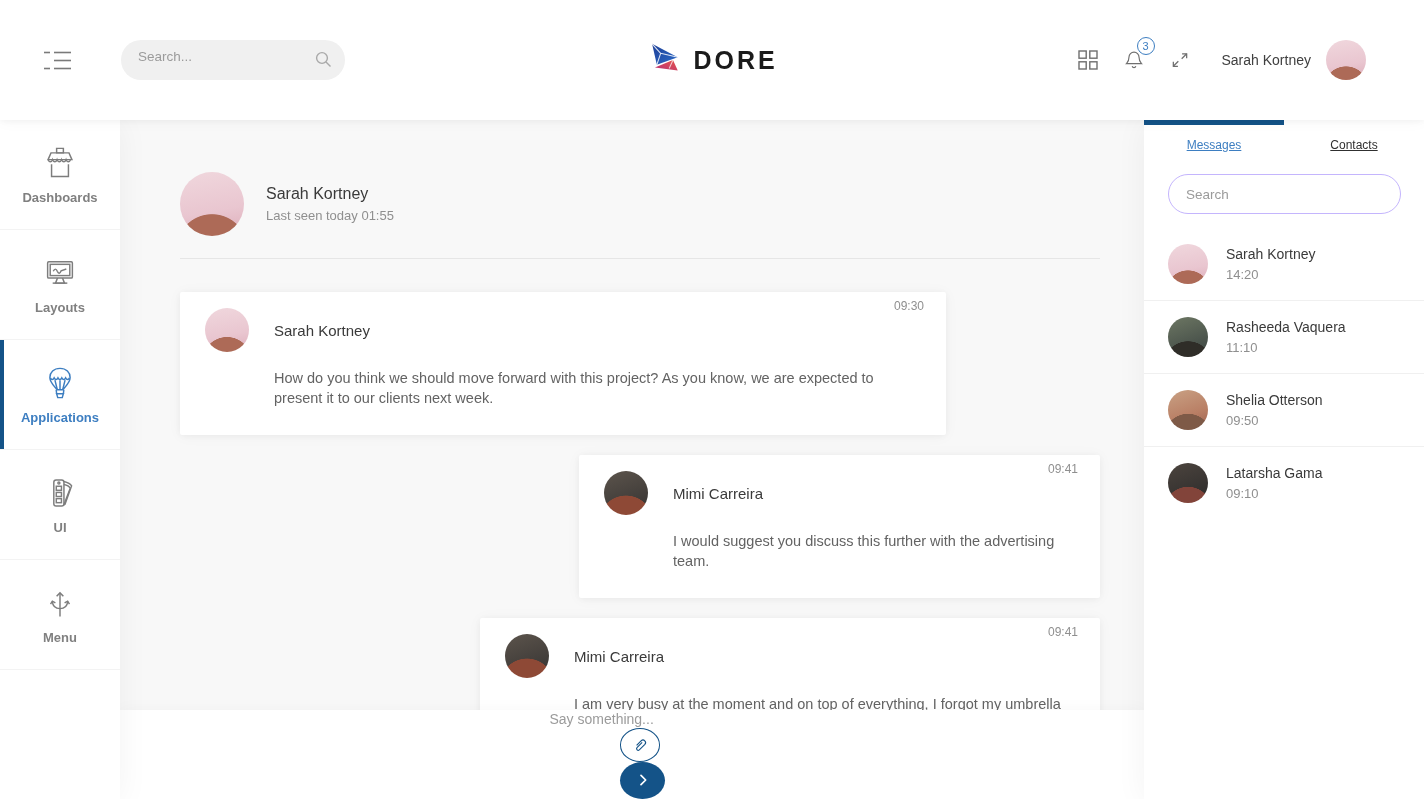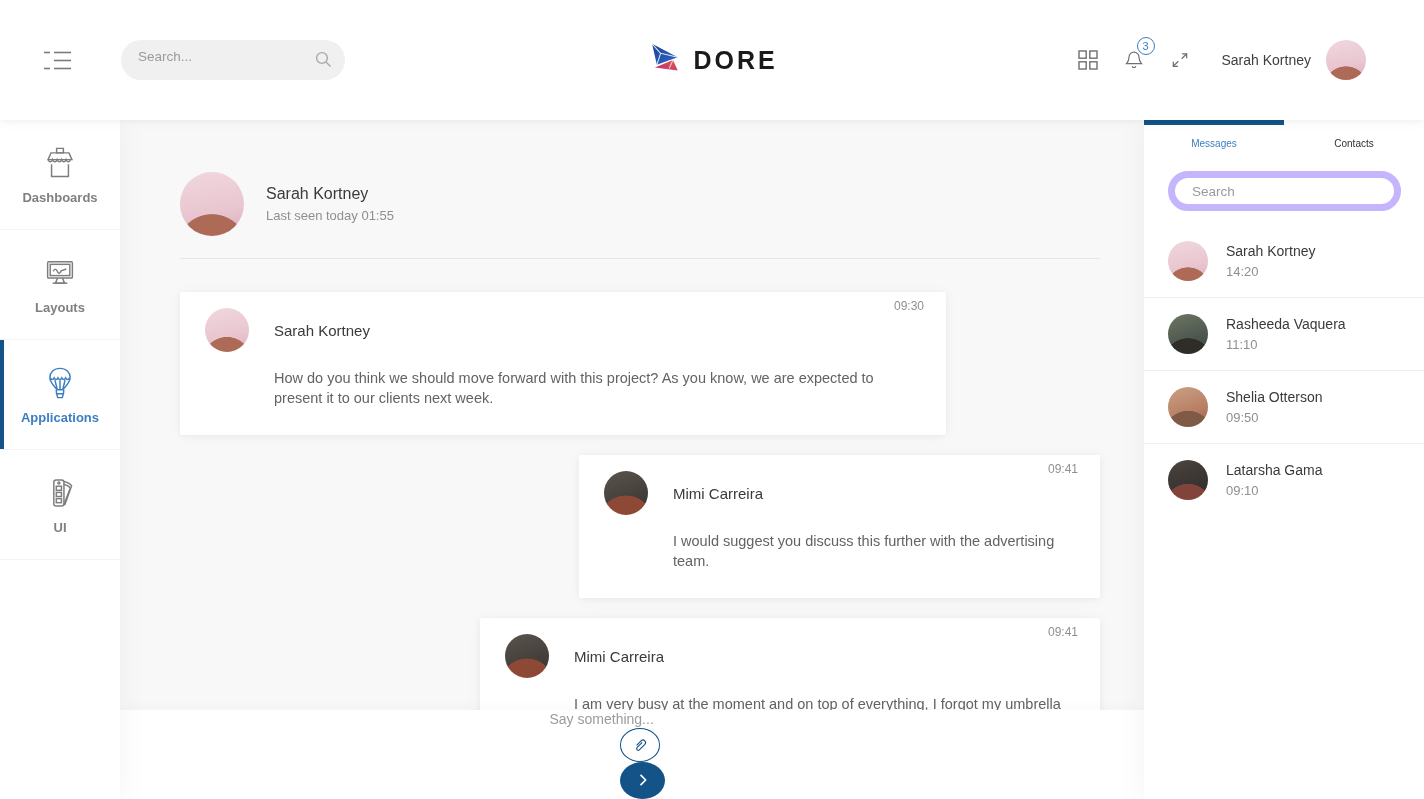--- a/index.html
+++ b/index.html
@@ -86,23 +86,23 @@
   .btn-attach { width:40px; height:40px; border-radius:50%; border:1px solid #145388; background:#fff;
                 color:#145388; display:flex; align-items:center; justify-content:center; cursor:pointer; }
   .btn-send { width:45px; height:45px; border-radius:50%; border:none; background:#145388; color:#fff;
               display:flex; align-items:center; justify-content:center; cursor:pointer; margin-left:5px; }
 
   
   .chat-menu { position:absolute; top:120px; right:0; bottom:0; width:280px; background:#fff;
                box-shadow:0 3px 30px rgba(0,0,0,.05); z-index:25; }
   .menu-topbar { position:absolute; top:0; left:0; width:50%; height:5px; background:#145388; }
   .menu-tabs { display:flex; padding-top:18px; }
-  .menu-tab { width:50%; text-align:center; font-size:10px; color:#303030; cursor:pointer; }
+  .menu-tab { width:50%; text-align:center; font-size:12px; color:#303030; cursor:pointer;text-decoration:underline; }
   .menu-tab.active { color:#3d7ec1; }
-  .menu-search { margin:22px 23px 0 24px; height:40px; border:7px solid #c4b5fd; border-radius:20px; }
+  .menu-search { margin:22px 23px 0 24px; height:40px; border:1px solid #c4b5fd; border-radius:20px; }
   .menu-search input { width:100%; height:100%; border:none; outline:none; background:transparent;
                        padding:0 17px; font-size:13.5px; color:#3a3a3a;
                        font-family:"Liberation Sans", sans-serif; }
   .contact-list { margin-top:14px; }
   .contact-row { display:flex; align-items:center; gap:18px; padding:16px 24px; cursor:pointer;
                  border-bottom:1px solid #f0f0f0; }
   .contact-row:last-child { border-bottom:none; }
   .contact-name { font-size:14px; color:#3a3a3a; }
   .contact-time { font-size:13px; color:#8f8f8f; margin-top:5px; }
 
@@ -226,20 +226,33 @@
         <circle cx="15" cy="7.2" r="0.9"></circle>
         <rect x="12.7" y="10" width="4.6" height="3.6"></rect>
         <rect x="12.7" y="15.5" width="4.6" height="3.6"></rect>
         <rect x="12.7" y="21" width="4.6" height="3.6"></rect>
         <path d="M19.5 8.5c2.8.6 4.7 1.6 5.6 3.2l-5.8 15.3"></path>
         <path d="M19.5 5.8c3.6.9 5.8 2.1 6.8 3.9l-6 16.8"></path>
       </svg>
     </span>
     <span>UI</span>
   </div>
+  <div class="side-item">
+    <span class="s-icon">
+      <svg width="36" height="36" viewBox="0 0 32 32" fill="none" stroke="currentColor" stroke-width="1.3">
+        <path d="M16 28V7"></path>
+          <path d="M13 10l3-3 3 3"></path>
+        <path d="M16 21c-4.5 0-6.5-2.5-6.8-6.3"></path>
+          <path d="M7.6 17l1.6-2.6 2.7 1.5"></path>
+        <path d="M16 21c4.5 0 6.5-2.5 6.8-6.3"></path>
+          <path d="M24.4 17l-1.6-2.6-2.7 1.5"></path>
+      </svg>
+    </span>
+    <span>Menu</span>
+  </div>
 </div>
 
 <div class="main">
   <div class="chat-area">
     <div class="chat-header">
       <span class="avatar av64 av-sarah"></span>
       <div>
         <div class="chat-header-name">Sarah Kortney</div>
         <div class="chat-header-status">Last seen today 01:55</div>
       </div>

